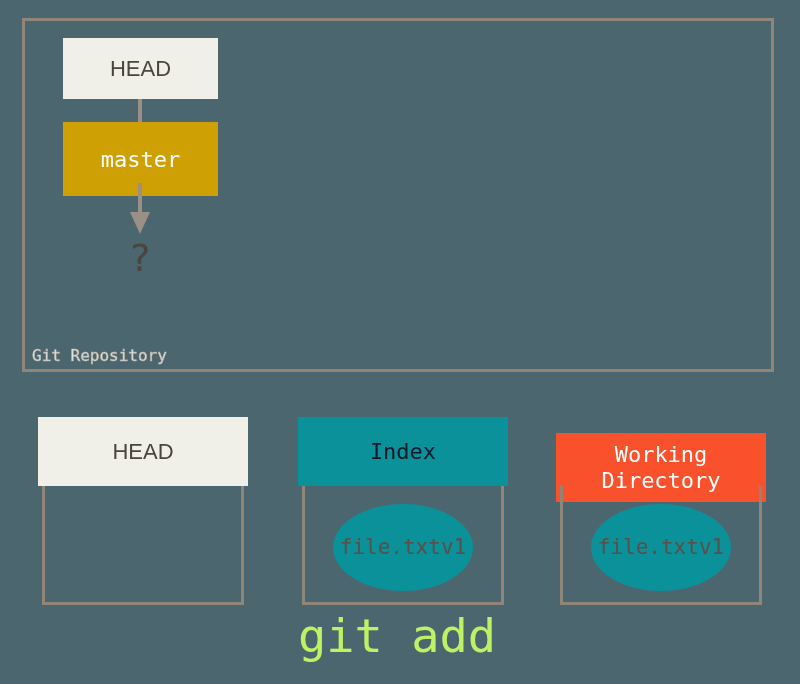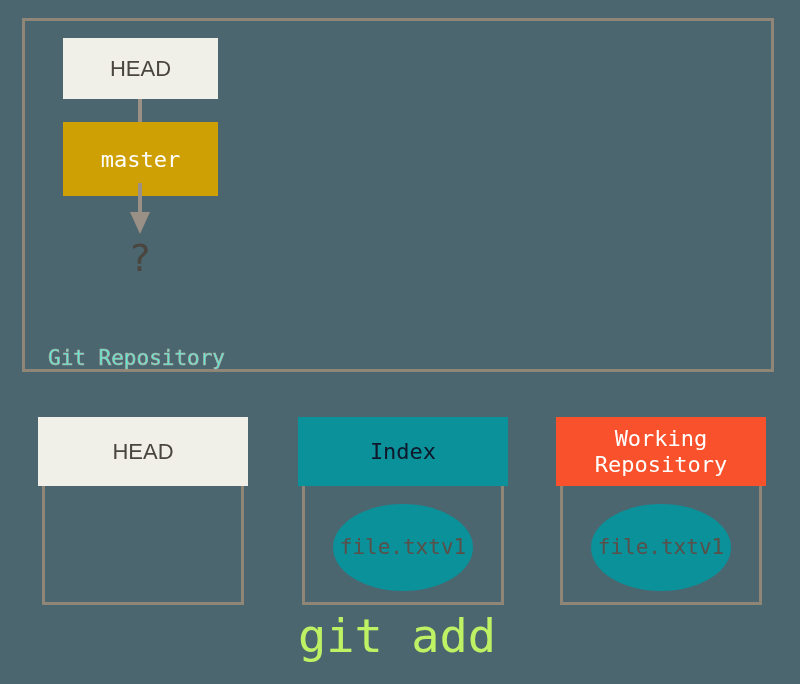--- a/index.html
+++ b/index.html
@@ -26,26 +26,26 @@
     position: absolute;
     left: 22px;
     top: 18px;
     width: 752px;
     height: 354px;
     border: 3px solid #8f8677;
     box-sizing: border-box;
   }
   .repo-label {
     position: absolute;
-    left: 48px;
+    left: 32px;
     top: 348px;
     font-family: "DejaVu Sans Mono", "Liberation Mono", monospace;
-    font-size: 21px;
+    font-size: 16px;
     letter-spacing: 0px;
-    color: #5eead4;
+    color: #e5e5e5;
     -webkit-text-stroke: 0.6px #b6ada0;
     white-space: nowrap;
     line-height: 1;
   }
 
   
   .node {
     position: absolute;
     box-sizing: border-box;
     display: flex;
@@ -147,20 +147,21 @@
     background: #0a9199;
     color: #0f172a;
     font-family: "DejaVu Sans Mono", "Liberation Mono", monospace;
     font-size: 22px;
   }
   .hdr-wd {
     background: #f9512b;
     color: #ffffff;
     font-family: "DejaVu Sans Mono", "Liberation Mono", monospace;
     font-size: 22px;
+    margin-top: 16px;
   }
 
   
   .col-tray {
     position: absolute;
     left: 4px;
     top: 69px;
     width: 202px;
     height: 119px;
     box-sizing: border-box;
@@ -240,21 +241,21 @@
     <div class="blob">
       <span>file.txt</span>
       <span>v1</span>
     </div>
   </div>
 
   <div class="column col-wd">
     <div class="col-header hdr-wd">
       <span>
         <span>Working</span><br>
-        <span>Repository</span>
+        <span>Directory</span>
       </span>
     </div>
     <div class="col-tray"></div>
     <div class="blob">
       <span>file.txt</span>
       <span>v1</span>
     </div>
   </div>
 
   <div class="caption">git add</div>

